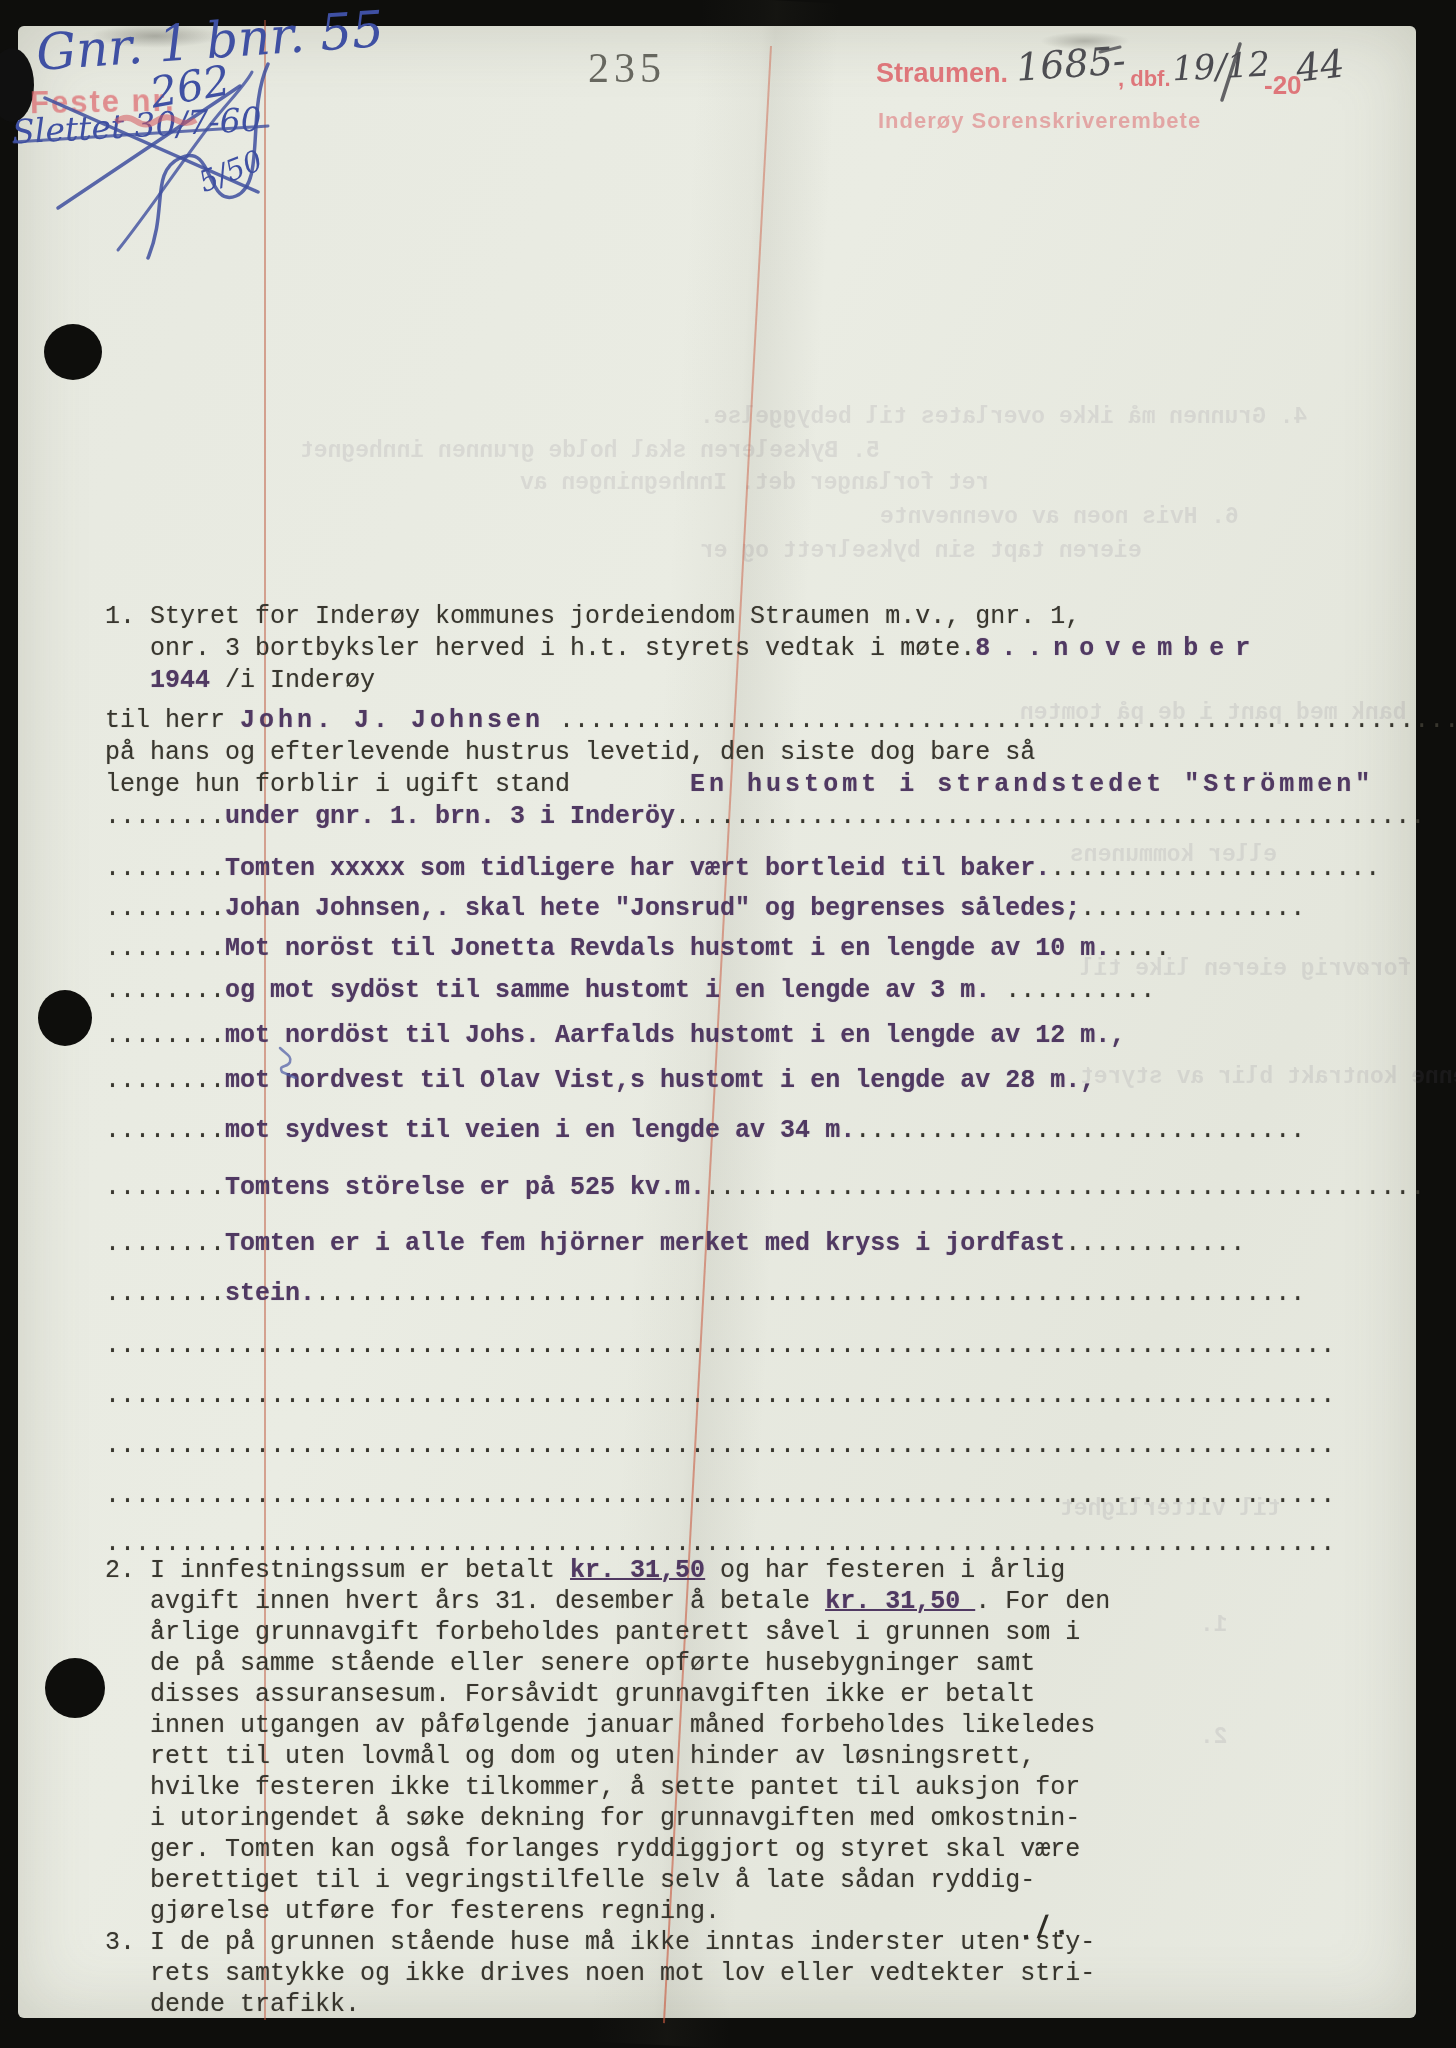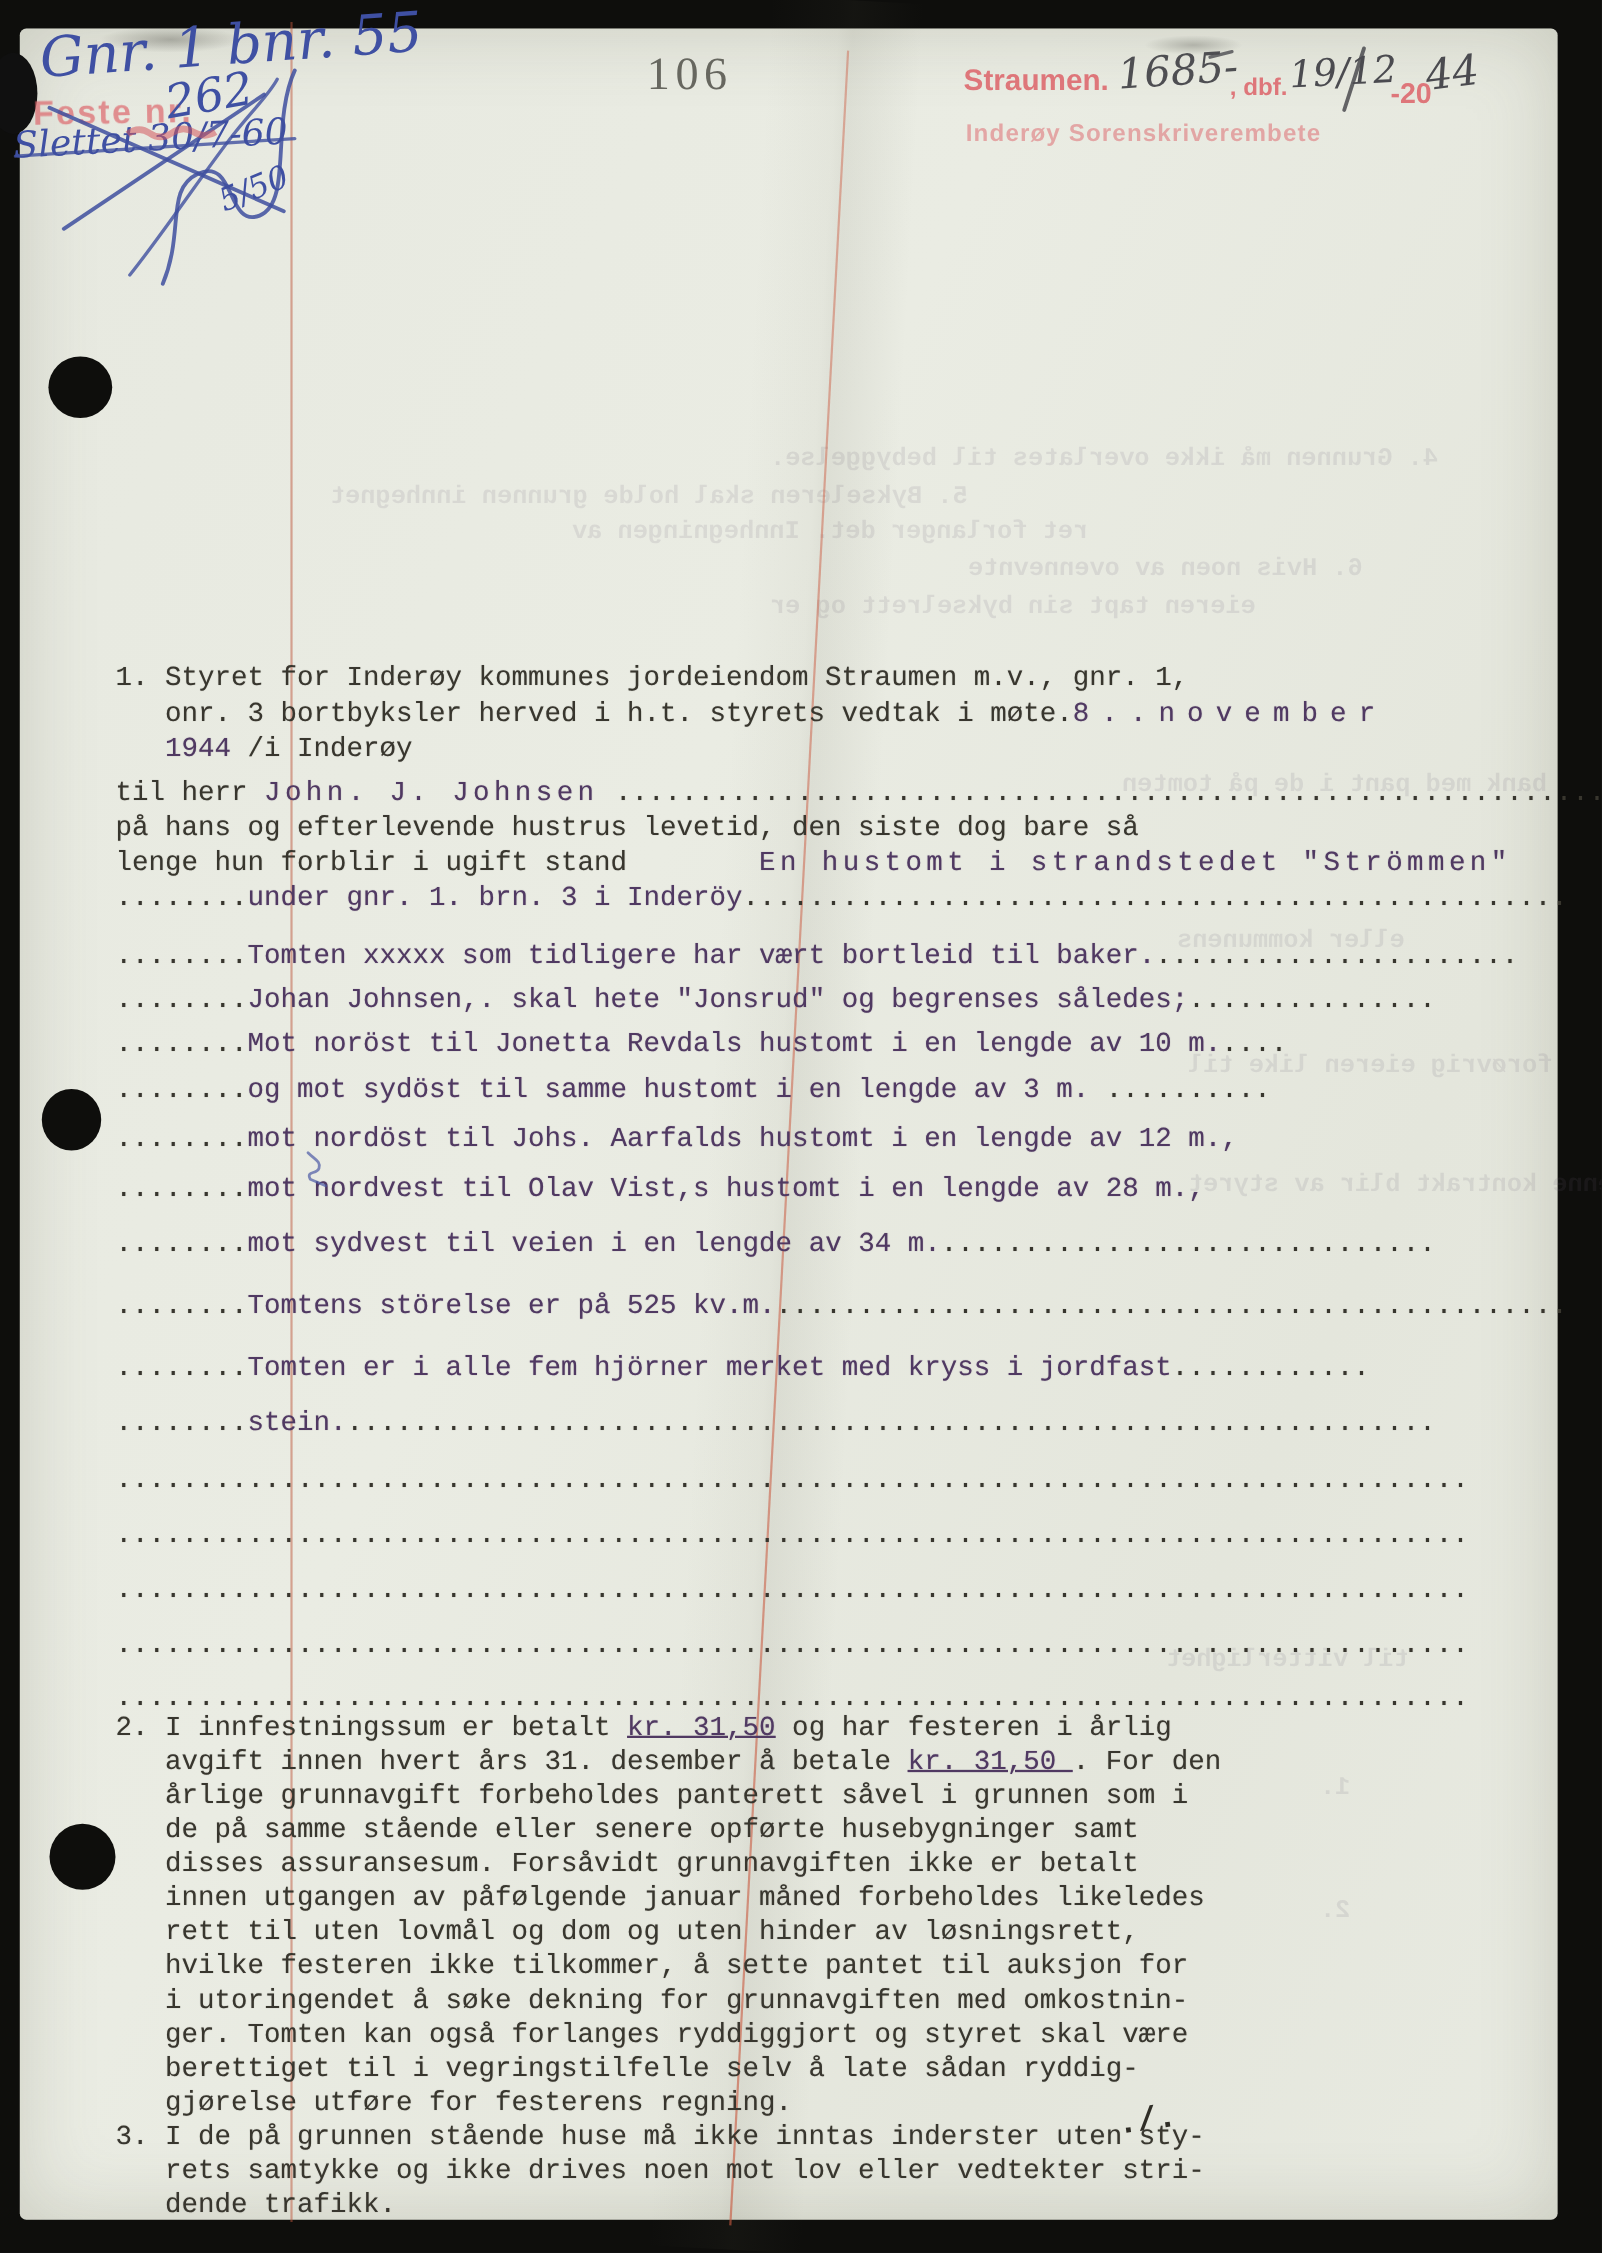--- a/index.html
+++ b/index.html
@@ -43,21 +43,21 @@
   .ghosts .ghost:nth-of-type(12){top:1724px;left:1200px;}
   
   .doc-title{position:absolute;left:272px;top:437px;font:bold 26px "Liberation Mono",monospace;
        letter-spacing:11px;color:#34322a;border-bottom:3px solid rgba(52,50,42,.85);
        padding-bottom:5px;text-shadow:0 0 1px rgba(40,38,30,.4);}
   .typed{position:absolute;white-space:pre;}
   .typed .line{white-space:pre;text-shadow:0 0 1px rgba(40,38,30,.32);}
   .upper{left:105px;top:505px;font:25px/32px "Liberation Mono",monospace;}
   .lower{left:105px;top:1462px;font:25px/31px "Liberation Mono",monospace;}
   .ink-k{color:#38362e;}
-  .ink-p{color:#503962;font-weight:normal;text-shadow:0 0 1px rgba(70,48,90,.45);text-align:center;}
+  .ink-p{color:#503962;font-weight:bold;text-shadow:0 0 1px rgba(70,48,90,.45);text-align:center;}
   .und{text-decoration:underline;text-decoration-thickness:2px;}
   .wide1{letter-spacing:4px;}
   .wide2{letter-spacing:11px;}
   .upper .line:nth-of-type(4){margin-top:8px;}
   .upper .line:nth-of-type(8){margin-top:20px;}
   .upper .line:nth-of-type(9){margin-top:8px;}
   .upper .line:nth-of-type(10){margin-top:8px;}
   .upper .line:nth-of-type(11){margin-top:10px;}
   .upper .line:nth-of-type(12){margin-top:13px;}
   .upper .line:nth-of-type(13){margin-top:13px;}
@@ -125,21 +125,21 @@
   <div class="typed upper">
     
   <div class="line"><span class="ink-k">1. Styret for Inderøy kommunes jordeiendom Straumen m.v., gnr. 1,</span></div><div class="line"><span class="ink-k">   onr. 3 bortbyksler herved i h.t. styrets vedtak i møte.</span><span class="ink-p wide2">8..november</span></div><div class="line"><span class="ink-k">   </span><span class="ink-p">1944</span><span class="ink-k"> /i Inderøy</span></div><div class="line"><span class="ink-k">til herr </span><span class="ink-p wide1">John. J. Johnsen</span><span class="ink-k"> ............................................................</span></div><div class="line"><span class="ink-k">på hans og efterlevende hustrus levetid, den siste dog bare så</span></div><div class="line"><span class="ink-k">lenge hun forblir i ugift stand        </span><span class="ink-p wide1">En hustomt i strandstedet "Strömmen"</span></div><div class="line"><span class="ink-k">........</span><span class="ink-p">under gnr. 1. brn. 3 i Inderöy</span><span class="ink-k">..................................................</span></div><div class="line"><span class="ink-k">........</span><span class="ink-p">Tomten xxxxx som tidligere har vært bortleid til baker.</span><span class="ink-k">......................</span></div><div class="line"><span class="ink-k">........</span><span class="ink-p">Johan Johnsen,. skal hete "Jonsrud" og begrenses således;</span><span class="ink-k">...............</span></div><div class="line"><span class="ink-k">........</span><span class="ink-p">Mot noröst til Jonetta Revdals hustomt i en lengde av 10 m.</span><span class="ink-k">....</span></div><div class="line"><span class="ink-k">........</span><span class="ink-p">og mot sydöst til samme hustomt i en lengde av 3 m.</span><span class="ink-k"> ..........</span></div><div class="line"><span class="ink-k">........</span><span class="ink-p">mot nordöst til Johs. Aarfalds hustomt i en lengde av 12 m.,</span></div><div class="line"><span class="ink-k">........</span><span class="ink-p">mot nordvest til Olav Vist,s hustomt i en lengde av 28 m.,</span></div><div class="line"><span class="ink-k">........</span><span class="ink-p">mot sydvest til veien i en lengde av 34 m.</span><span class="ink-k">..............................</span></div><div class="line"><span class="ink-k">........</span><span class="ink-p">Tomtens störelse er på 525 kv.m.</span><span class="ink-k">................................................</span></div><div class="line"><span class="ink-k">........</span><span class="ink-p">Tomten er i alle fem hjörner merket med kryss i jordfast</span><span class="ink-k">............</span></div><div class="line"><span class="ink-k">........</span><span class="ink-p">stein.</span><span class="ink-k">..................................................................</span></div><div class="line"><span class="ink-k">..................................................................................</span></div><div class="line"><span class="ink-k">..................................................................................</span></div><div class="line"><span class="ink-k">..................................................................................</span></div><div class="line"><span class="ink-k">..................................................................................</span></div><div class="line"><span class="ink-k">..................................................................................</span></div></div>
 
   <div class="typed lower">
     
   <div class="line"><span class="ink-k">2. I innfestningssum er betalt </span><span class="ink-p und">kr. 31,50</span><span class="ink-k"> og har festeren i årlig</span></div><div class="line"><span class="ink-k">   avgift innen hvert års 31. desember å betale </span><span class="ink-p und">kr. 31,50 </span><span class="ink-k">. For den</span></div><div class="line"><span class="ink-k">   årlige grunnavgift forbeholdes panterett såvel i grunnen som i</span></div><div class="line"><span class="ink-k">   de på samme stående eller senere opførte husebygninger samt</span></div><div class="line"><span class="ink-k">   disses assuransesum. Forsåvidt grunnavgiften ikke er betalt</span></div><div class="line"><span class="ink-k">   innen utgangen av påfølgende januar måned forbeholdes likeledes</span></div><div class="line"><span class="ink-k">   rett til uten lovmål og dom og uten hinder av løsningsrett,</span></div><div class="line"><span class="ink-k">   hvilke festeren ikke tilkommer, å sette pantet til auksjon for</span></div><div class="line"><span class="ink-k">   i utoringendet å søke dekning for grunnavgiften med omkostnin-</span></div><div class="line"><span class="ink-k">   ger. Tomten kan også forlanges ryddiggjort og styret skal være</span></div><div class="line"><span class="ink-k">   berettiget til i vegringstilfelle selv å late sådan ryddig-</span></div><div class="line"><span class="ink-k">   gjørelse utføre for festerens regning.</span></div><div class="line"><span class="ink-k">3. I de på grunnen stående huse må ikke inntas inderster uten sty-</span></div><div class="line"><span class="ink-k">   rets samtykke og ikke drives noen mot lov eller vedtekter stri-</span></div><div class="line"><span class="ink-k">   dende trafikk.</span></div></div>
 
   <div class="cont-mark">./.</div>
 
-  <div class="pagenum">106</div>
+  <div class="pagenum">235</div>
 
   <div class="stamp st-feste">Feste nr.</div>
   <div class="stamp st-dag">Straumen.</div>
   <div class="stamp st-dbf">, dbf.</div>
   <div class="stamp st-year">-20</div>
   <div class="stamp st-office">Inderøy Sorenskriverembete</div>
 
   <div class="hw hw-ref">Gnr. 1 bnr. 55</div>
   <div class="hw hw-festeno">262</div>
   <div class="hw hw-slettet">Slettet 30/7-60</div>

